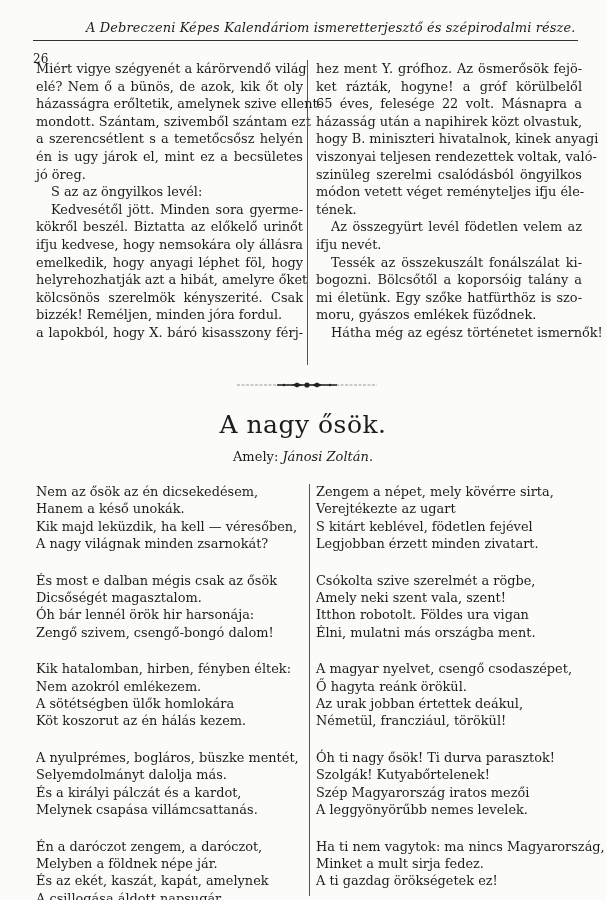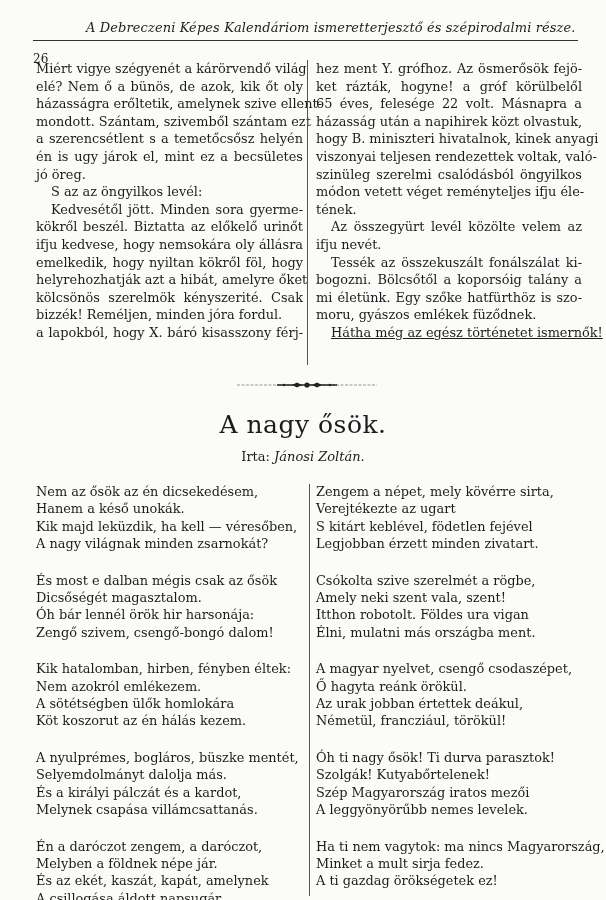--- a/index.html
+++ b/index.html
@@ -92,59 +92,59 @@
       <span class="line">elé? Nem ő a bünös, de azok, kik őt oly</span>
       <span class="line">házasságra erőltetik, amelynek szive ellent-</span>
       <span class="line">mondott. Szántam, szivemből szántam ezt</span>
       <span class="line">a szerencsétlent s a temetőcsősz helyén</span>
       <span class="line">én is ugy járok el, mint ez a becsületes</span>
       <span class="line last">jó öreg.</span>
       <span class="line last" style="text-indent: 15px;">S az az öngyilkos levél:</span>
       <span class="line" style="text-indent: 15px;">Kedvesétől jött. Minden sora gyerme-</span>
       <span class="line">kökről beszél. Biztatta az előkelő urinőt</span>
       <span class="line">ifju kedvese, hogy nemsokára oly állásra</span>
-      <span class="line">emelkedik, hogy nyiltan kökről föl, hogy</span>
+      <span class="line">emelkedik, hogy anyagi léphet föl, hogy</span>
       <span class="line">helyrehozhatják azt a hibát, amelyre őket</span>
       <span class="line">kölcsönös szerelmök kényszerité. Csak</span>
       <span class="line last">bizzék! Reméljen, minden jóra fordul.</span>
       <span class="line">a lapokból, hogy X. báró kisasszony férj-</span>
     </div>
   <div class="col-divider divider-top"></div>
   <div class="prose-col prose-right" id="prose-right">
       <span class="line">hez ment Y. grófhoz. Az ösmerősök fejö-</span>
       <span class="line">ket rázták, hogyne! a gróf körülbelől</span>
       <span class="line">65 éves, felesége 22 volt. Másnapra a</span>
       <span class="line">házasság után a napihirek közt olvastuk,</span>
       <span class="line">hogy B. miniszteri hivatalnok, kinek anyagi</span>
       <span class="line">viszonyai teljesen rendezettek voltak, való-</span>
       <span class="line">szinüleg szerelmi csalódásból öngyilkos</span>
       <span class="line">módon vetett véget reményteljes ifju éle-</span>
       <span class="line last">tének.</span>
-      <span class="line" style="text-indent: 15px;">Az összegyürt levél közölte velem az</span>
+      <span class="line" style="text-indent: 15px;">Az összegyürt levél födetlen velem az</span>
       <span class="line last">ifju nevét.</span>
       <span class="line" style="text-indent: 15px;">Tessék az összekuszált fonálszálat ki-</span>
       <span class="line">bogozni. Bölcsőtől a koporsóig talány a</span>
       <span class="line">mi életünk. Egy szőke hatfürthöz is szo-</span>
       <span class="line last">moru, gyászos emlékek füződnek.</span>
-      <span class="line last" style="text-indent: 15px; text-decoration: underline;">Hátha még az egész történetet ismernők!</span>
+      <span class="line last" style="text-indent: 15px;">Hátha még az egész történetet ismernők!</span>
     </div>
 
   <svg class="ornament" viewBox="0 0 140 10">
     <line x1="0" y1="5" x2="140" y2="5" stroke="#555" stroke-width="0.6" stroke-dasharray="3 1.5"></line>
     <line x1="40" y1="5" x2="100" y2="5" stroke="#222" stroke-width="1.4"></line>
     <path d="M55 5 L60 2.5 L65 5 L60 7.5 Z" fill="#222"></path>
     <circle cx="70" cy="5" r="2.6" fill="#222"></circle>
     <path d="M75 5 L80 2.5 L85 5 L80 7.5 Z" fill="#222"></path>
     <circle cx="47" cy="5" r="1.2" fill="#222"></circle>
     <circle cx="93" cy="5" r="1.2" fill="#222"></circle>
   </svg>
 
   <div class="poem-title">A nagy ősök.</div>
   <div class="poem-byline">
-    <span>Irta: </span><span class="author">Jánosi Zoltán.</span>
+    <span>Amely: </span><span class="author">Jánosi Zoltán.</span>
   </div>
 
   <div class="poem-col poem-left" id="poem-left">
       <div class="stanza">
         <span class="verse">Nem az ősök az én dicsekedésem,</span>
         <span class="verse">Hanem a késő unokák.</span>
         <span class="verse">Kik majd leküzdik, ha kell — véresőben,</span>
         <span class="verse">A nagy világnak minden zsarnokát?</span>
       </div>
       <div class="stanza">

